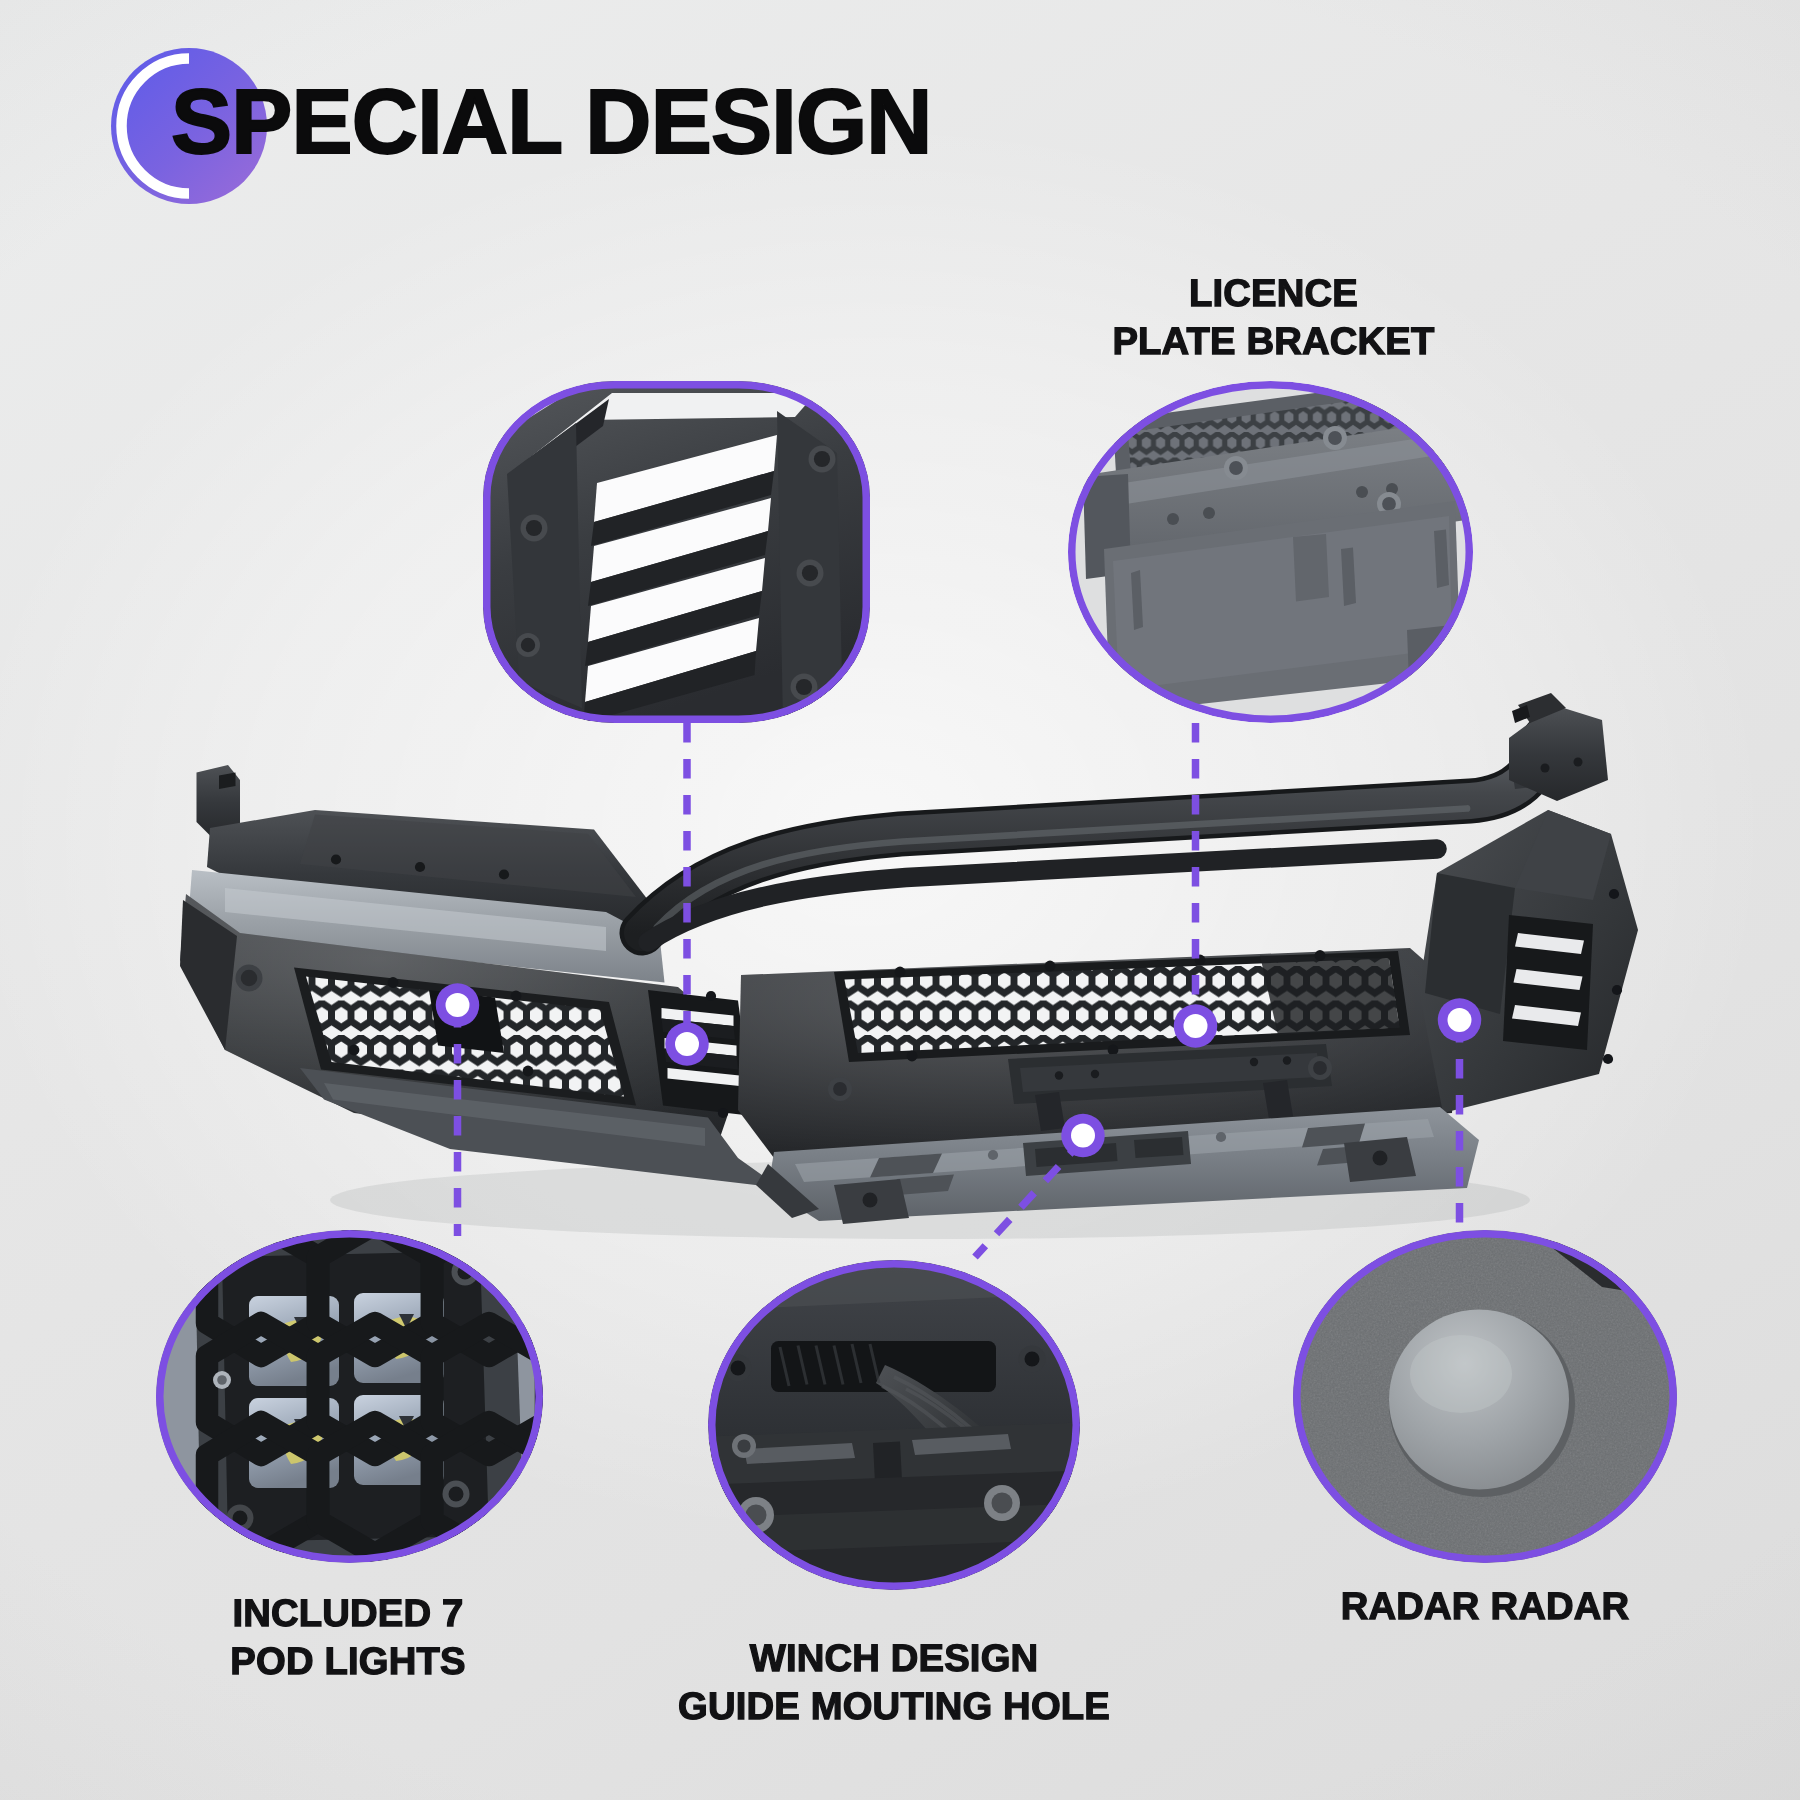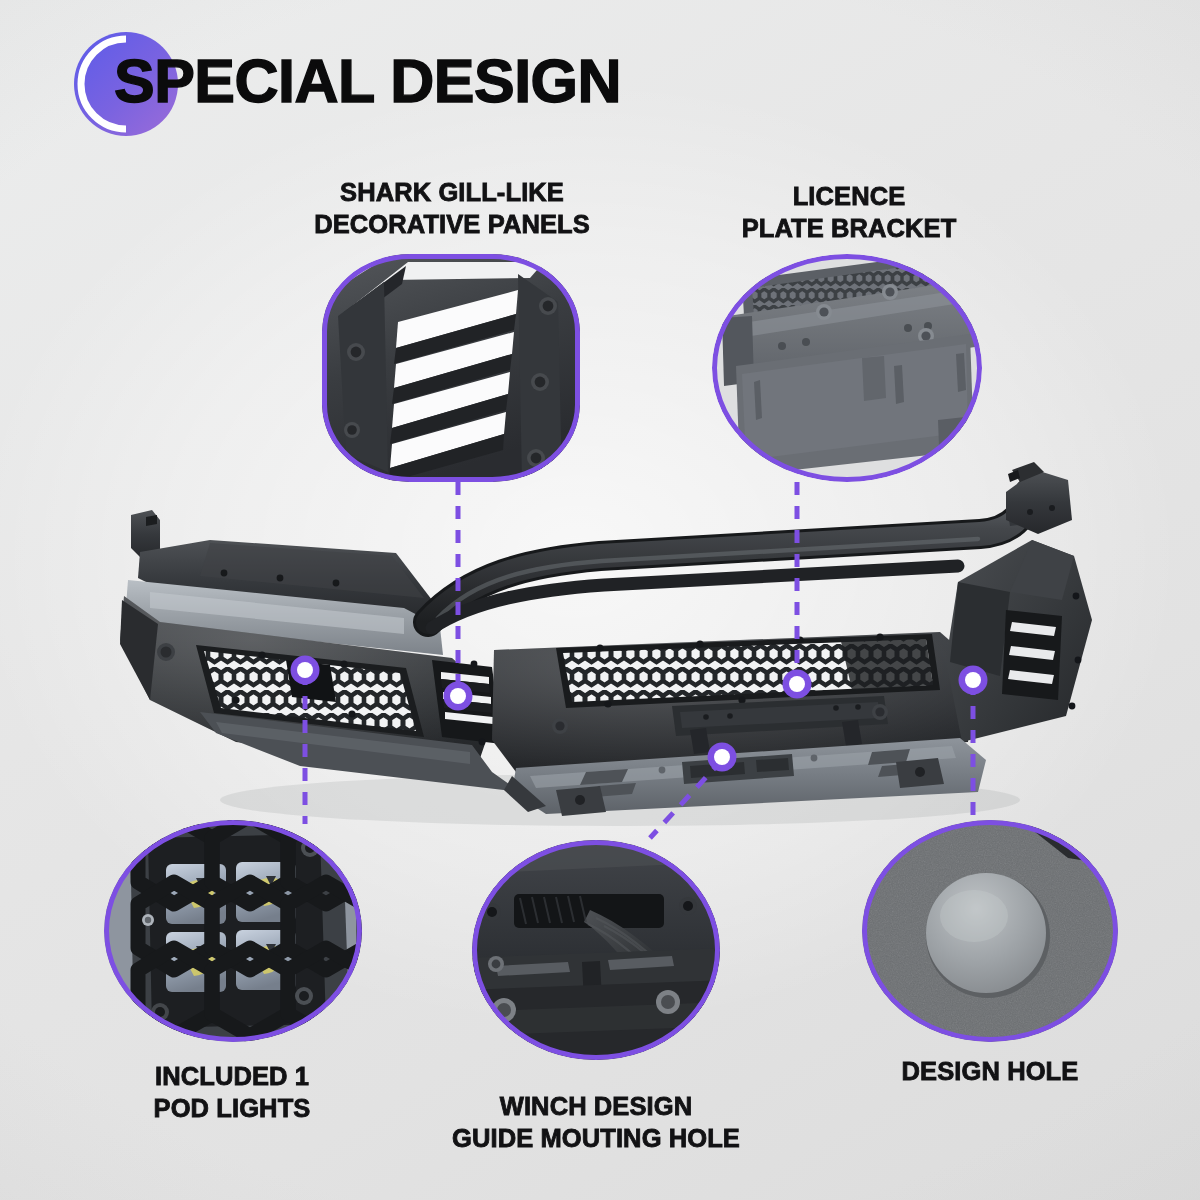--- a/index.html
+++ b/index.html
@@ -586,26 +586,24 @@
             <stop offset=".55" stop-color="#7a63e0"></stop>
             <stop offset="1" stop-color="#9c6cd8"></stop>
         </linearGradient>
       </defs>
       <circle cx="54" cy="54" r="52" fill="url(#bc)"></circle>
       <path d="M54 9 A45 45 0 1 0 54 99" fill="none" stroke="#ffffff" stroke-width="7" stroke-linecap="butt"></path>
     </svg>
     <div id="title">SPECIAL DESIGN</div>
   </div>
 
-  <div class="clabel" style="left:280px;top:176px;width:344px;">SHARK GILL-LIKE
-DECORATIVE PANELS</div>
 
   <div class="clabel" style="left:700px;top:180px;width:298px;">LICENCE
 PLATE BRACKET</div>
 
-  <div class="clabel" style="left:100px;top:1060px;width:264px;">INCLUDED 1
+  <div class="clabel" style="left:100px;top:1060px;width:264px;">INCLUDED 7
 POD LIGHTS</div>
 
   <div class="clabel" style="left:406px;top:1090px;width:380px;">WINCH DESIGN
 GUIDE MOUTING HOLE</div>
 
-  <div class="clabel" style="left:860px;top:1055px;width:260px;">DESIGN HOLE</div>
+  <div class="clabel" style="left:860px;top:1055px;width:260px;">RADAR RADAR</div>
 </div>
 
 </body></html>

